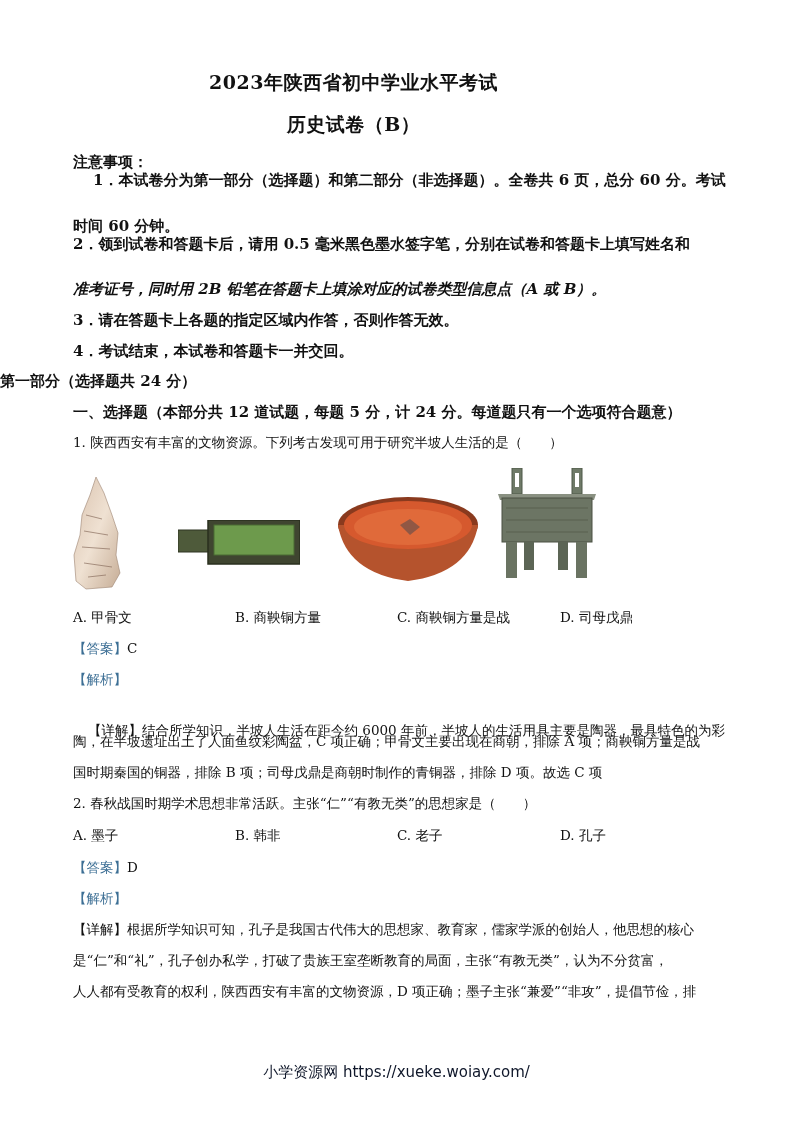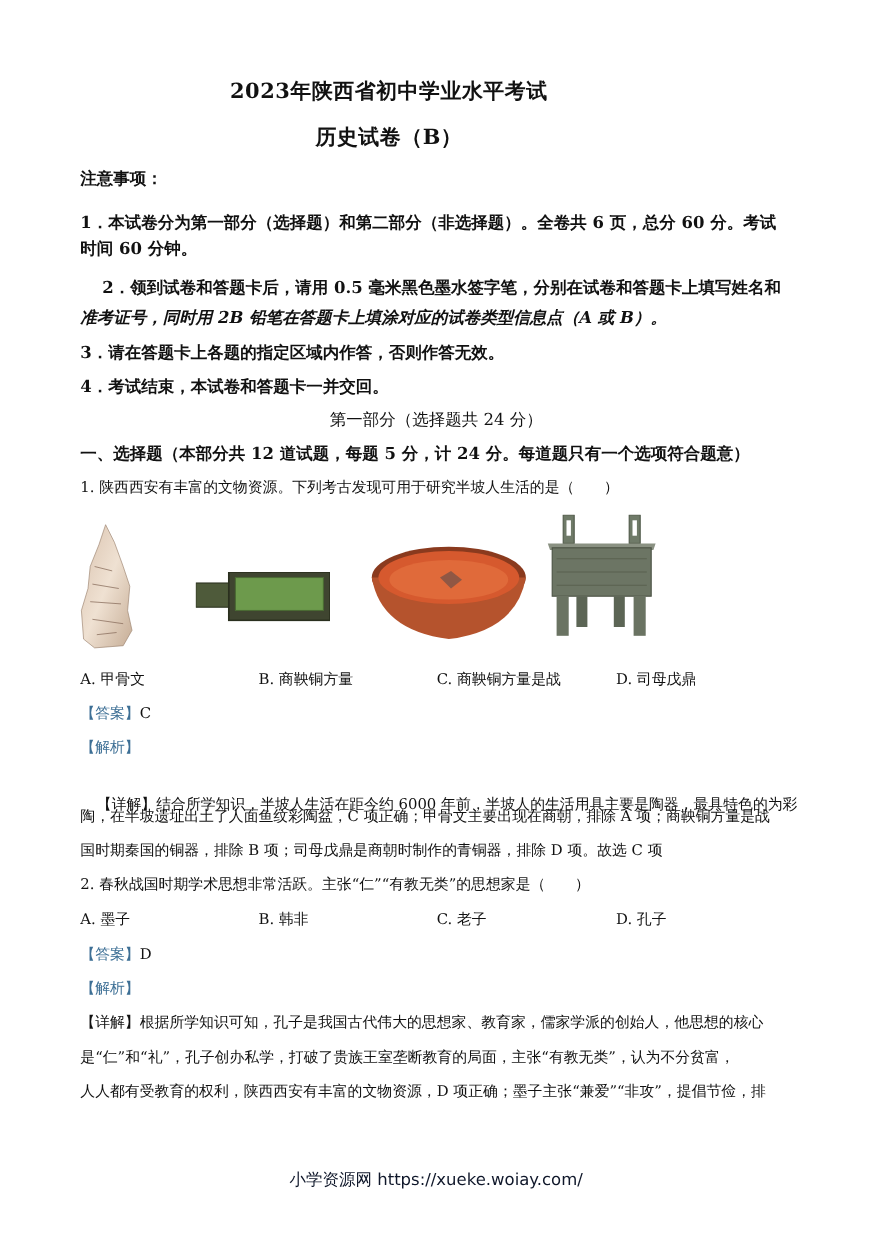--- a/index.html
+++ b/index.html
@@ -4,37 +4,37 @@
   <style>
     html, body { margin: 0; padding: 0; background: #ffffff; }
     body { width: 793px; height: 1122px; position: relative; overflow: hidden;
            font-family: "DejaVu Serif", "Liberation Serif", serif; color: #111; }
     .title { position: absolute; left: 0; width: 707px; text-align: center;
              font-weight: bold; font-size: 19px; letter-spacing: 0.5px; }
     .t1 { top: 70px; }
     .t2 { top: 112px; }
     .bold-line { position: absolute; left: 73px; font-weight: bold; font-size: 15px; white-space: nowrap; }
     .normal-line { position: absolute; left: 73px; font-size: 13.5px; white-space: nowrap; }
-    .center-bold { position: absolute; left: 0; width: 793px; text-align: center; font-weight: normal; font-size: 15px; }
+    .center-bold { position: absolute; left: 0; width: 793px; font-weight: bold; font-size: 15px; }
     .label-blue { color: #3d6f95; }
     .opt { position: absolute; font-size: 13.5px; white-space: nowrap; }
     .img { position: absolute; }
     .footer { position: absolute; left: 0; width: 793px; top: 1063px; text-align: center;
               font-family: "DejaVu Sans", "Liberation Sans", sans-serif; font-size: 15px; color: #0f172a; }
   </style>
 </head>
 <body>
 
 <div class="title t1">2023年陕西省初中学业水平考试</div>
 <div class="title t2">历史试卷（B）</div>
 
 <div class="bold-line" style="top:153px;">注意事项：</div>
-<div class="bold-line" style="top:193px;">1．本试卷分为第一部分（选择题）和第二部分（非选择题）。全卷共 6 页，总分 60 分。考试</div>
+<div class="bold-line" style="top:171px;margin-left:20px;">1．本试卷分为第一部分（选择题）和第二部分（非选择题）。全卷共 6 页，总分 60 分。考试</div>
 <div class="bold-line" style="top:217px;">时间 60 分钟。</div>
-<div class="bold-line" style="top:252px;margin-left:20px;">2．领到试卷和答题卡后，请用 0.5 毫米黑色墨水签字笔，分别在试卷和答题卡上填写姓名和</div>
+<div class="bold-line" style="top:235px;">2．领到试卷和答题卡后，请用 0.5 毫米黑色墨水签字笔，分别在试卷和答题卡上填写姓名和</div>
 <div class="bold-line" style="top:280px;font-style:italic;">准考证号，同时用 2B 铅笔在答题卡上填涂对应的试卷类型信息点（A 或 B）。</div>
 <div class="bold-line" style="top:311px;">3．请在答题卡上各题的指定区域内作答，否则作答无效。</div>
 <div class="bold-line" style="top:342px;">4．考试结束，本试卷和答题卡一并交回。</div>
 
 <div class="center-bold" style="top:372px;">第一部分（选择题共 24 分）</div>
 <div class="bold-line" style="top:403px;">一、选择题（本部分共 12 道试题，每题 5 分，计 24 分。每道题只有一个选项符合题意）</div>
 
 <div class="normal-line" style="top:434px;">1. 陕西西安有丰富的文物资源。下列考古发现可用于研究半坡人生活的是（　　）</div>
 
 <div class="img" style="left:72px; top:475px; width:50px; height:115px;">

